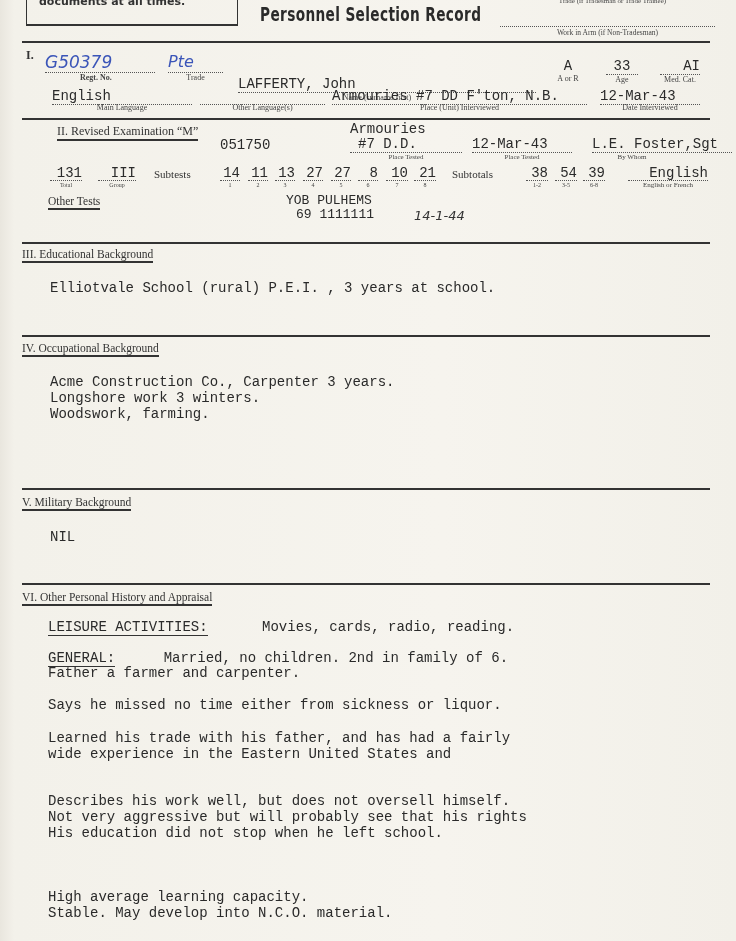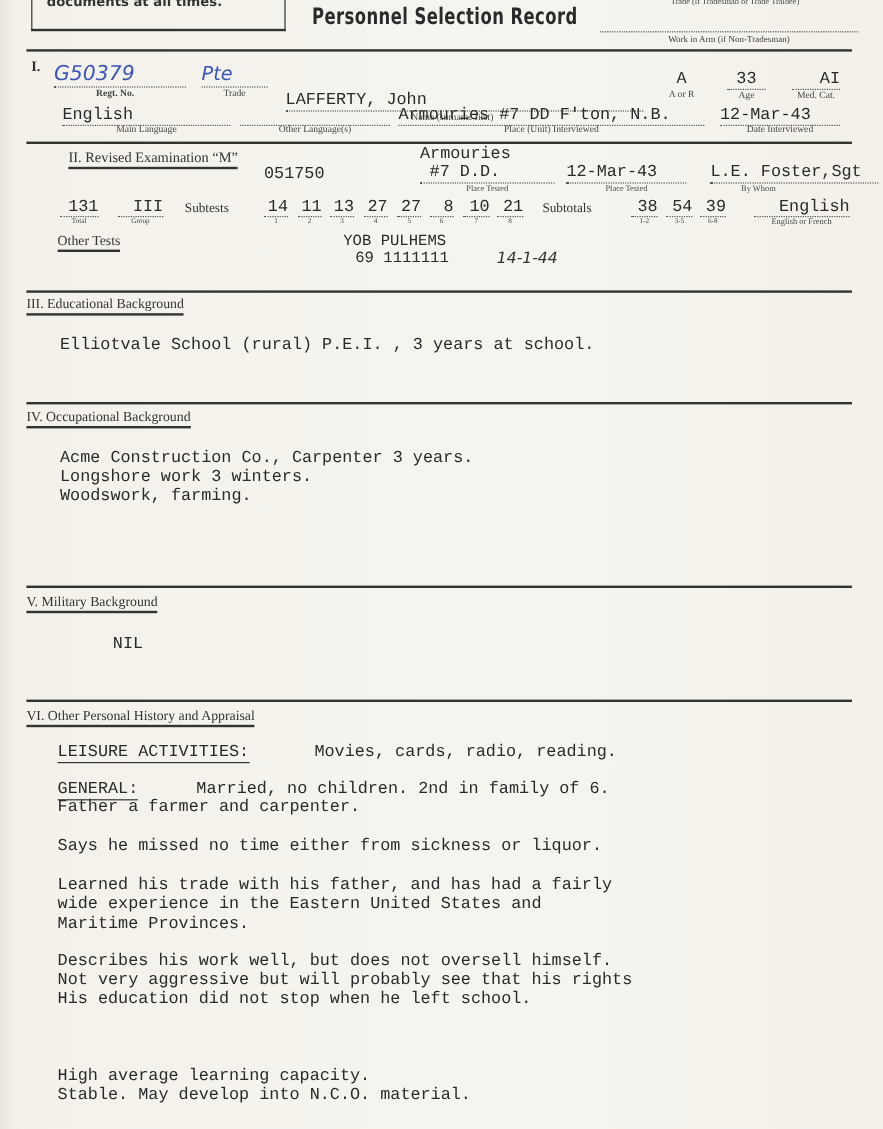--- a/index.html
+++ b/index.html
@@ -190,21 +190,21 @@
   <div class="abs body-text" style="left:50px; top:374px;">
     <div>Acme Construction Co., Carpenter 3 years.</div>
     <div>Longshore work 3 winters.</div>
     <div>Woodswork, farming.</div>
   </div>
   <div class="rule" style="top:488px;"></div>
 
   <div class="abs sec-title" style="left:22px; top:496px; font-size:11.5px;">
     <u>V. Military Background</u>
   </div>
-  <div class="abs body-text" style="left:50px; top:529px;margin-left:44px;">NIL</div>
+  <div class="abs body-text" style="left:50px; top:529px;">NIL</div>
   <div class="rule" style="top:583px;"></div>
 
   <div class="abs sec-title" style="left:22px; top:591px; font-size:11.5px;">
     <u>VI. Other Personal History and Appraisal</u>
   </div>
 
   <div class="abs body-text" style="left:48px; top:619px;">
     <span class="under">LEISURE ACTIVITIES:</span>
     <span style="margin-left:46px;">Movies, cards, radio, reading.</span>
   </div>
@@ -215,21 +215,20 @@
   </div>
   <div class="abs body-text" style="left:48px; top:665px;">
     <div>Father a farmer and carpenter.</div>
   </div>
   <div class="abs body-text" style="left:48px; top:697px;">
     <div>Says he missed no time either from sickness or liquor.</div>
   </div>
   <div class="abs body-text" style="left:48px; top:730px;">
     <div>Learned his trade with his father, and has had a fairly</div>
     <div>wide experience in the Eastern United States and</div>
-    <div>Maritime Provinces.</div>
   </div>
   <div class="abs body-text" style="left:48px; top:793px;">
     <div>Describes his work well, but does not oversell himself.</div>
     <div>Not very aggressive but will probably see that his rights</div>
     <div>His education did not stop when he left school.</div>
   </div>
   <div class="abs body-text" style="left:48px; top:889px;">
     <div>High average learning capacity.</div>
     <div>Stable.  May develop into N.C.O. material.</div>
   </div>

